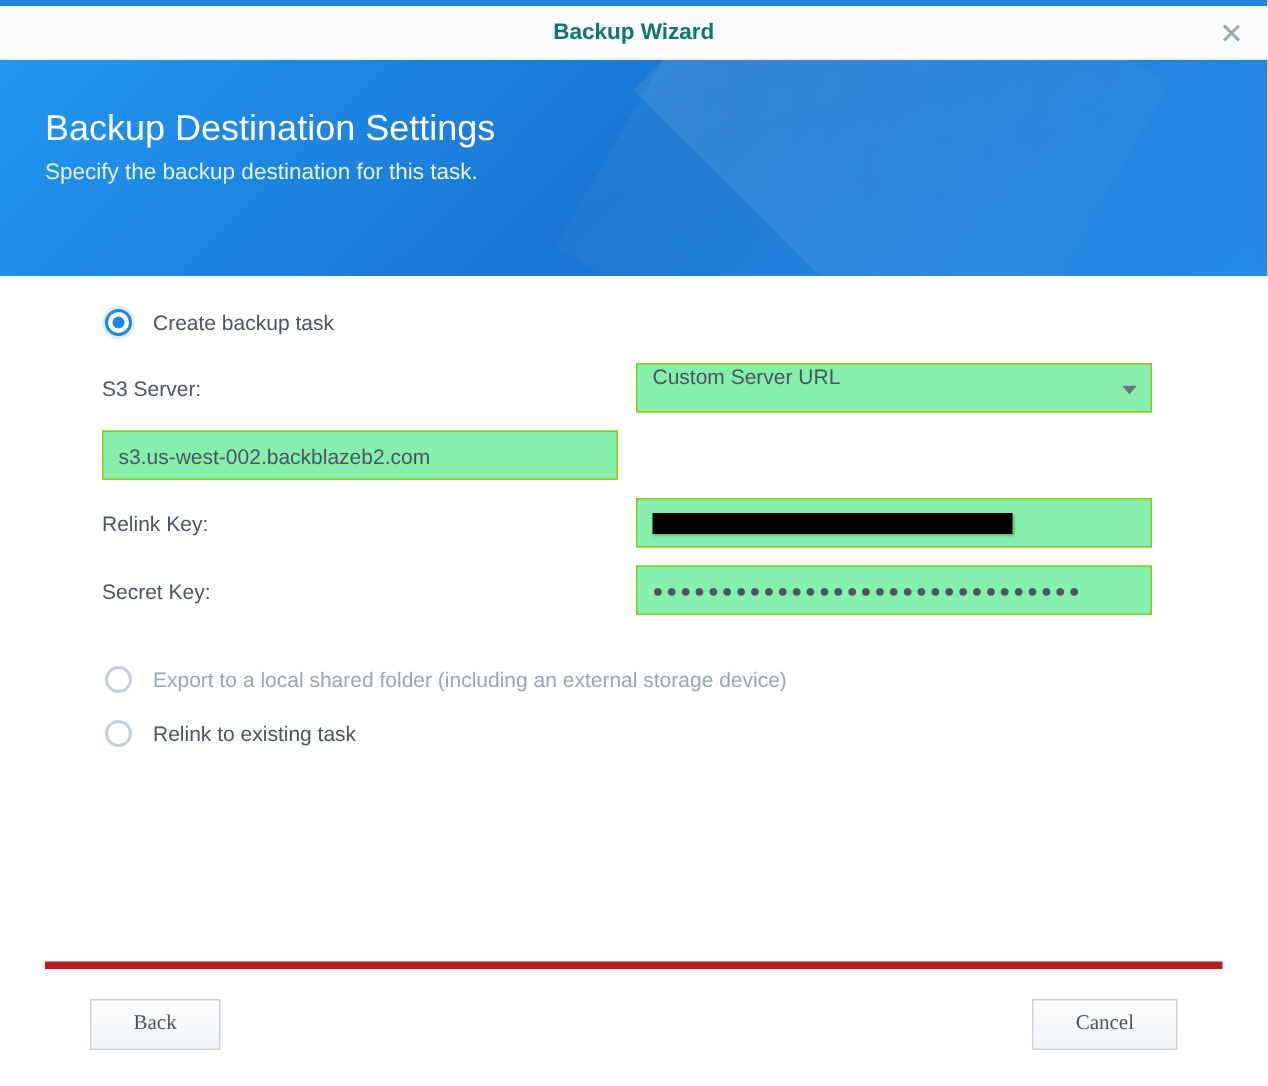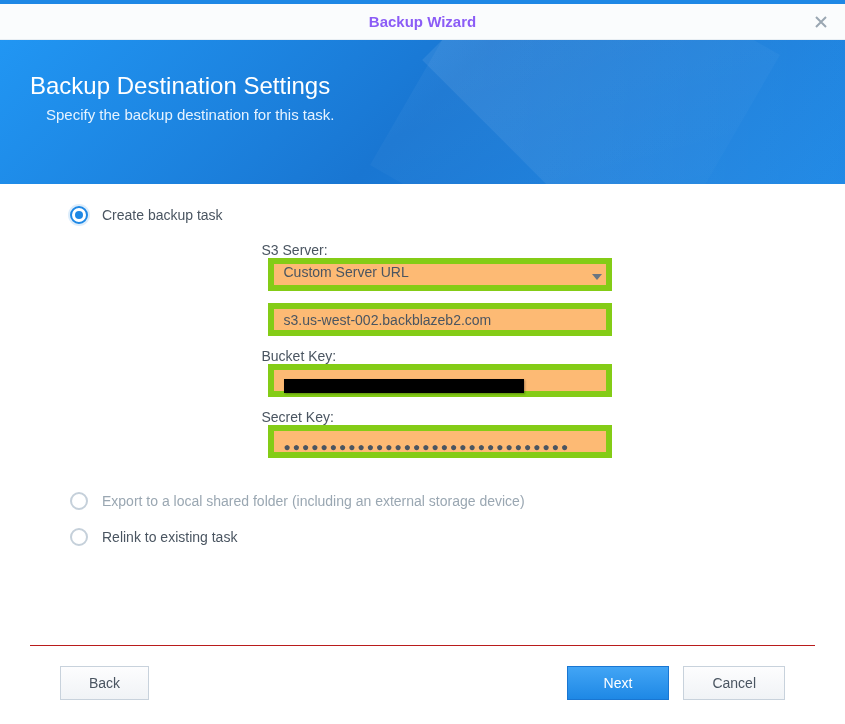--- a/index.html
+++ b/index.html
@@ -14,21 +14,21 @@
     .titlebar {
       display: flex;
       align-items: center;
       justify-content: center;
       height: 36px;
       position: relative;
       background: #fafcfd;
       border-bottom: 1px solid #e8eef3;
     }
     .titlebar-title {
-      color: #8b5cf6;
+      color: #0f766e;
       font-weight: 700;
       font-size: 15px;
     }
     .titlebar-close {
       position: absolute;
       right: 14px;
       top: 50%;
       transform: translateY(-50%);
       width: 20px;
       height: 20px;
@@ -68,21 +68,20 @@
       font-weight: 400;
       margin-bottom: 6px;
       position: relative;
       z-index: 1;
     }
     .banner-subtitle {
       color: #e6f3ff;
       font-size: 15px;
       position: relative;
       z-index: 1;
-      margin-left: 16px;
     }
     .content {
       padding: 22px 34px 0 34px;
     }
     .radio-row {
       display: flex;
       align-items: center;
       margin-bottom: 18px;
       gap: 14px;
       padding-left: 36px;
@@ -113,39 +112,38 @@
     }
     .radio-label {
       color: #4a5561;
       font-size: 14px;
     }
     .form-area { padding-left: 34px; }
     .form-row {
       display: flex;
       align-items: center;
       margin-bottom: 12px;
-      flex-direction: column;
     }
     .form-label {
       width: 356px;
       color: #4a5561;
       font-size: 14px;
     }
     .form-control-wrap {
       width: 344px;
       position: relative;
     }
     .form-input, .form-select {
       width: 100%;
       height: 33px;
-      border: 6px solid #84cc16;
+      border: 1px solid #84cc16;
       padding: 0 10px;
       font-size: 14px;
       color: #4a5561;
-      background: #fdba74;
+      background: #86efac;
       font-family: inherit;
       outline: none;
     }
     .form-select {
       cursor: pointer;
       padding-right: 30px;
     }
     .form-select.active {
       border-color: #1e88e5;
     }
@@ -171,25 +169,26 @@
       color: #4a5561;
       padding-top: 9px;
       display: block;
     }
     .footer {
       position: absolute;
       bottom: 0;
       left: 0;
       right: 0;
       padding: 20px 30px 24px 30px;
-      border-top: 1px solid #b91c1c;
+      border-top: 5px solid #b91c1c;
       margin: 0 30px;
       display: flex;
       justify-content: space-between;
       align-items: flex-start;
+      font-family: Liberation Serif, serif;
     }
     .footer-right { display: flex; gap: 14px; }
     .btn {
       height: 34px;
       padding: 0 28px;
       font-size: 14px;
       border: 1px solid #c8d2dc;
       background: linear-gradient(#fdfdfe,#f0f3f6);
       color: #4a5561;
       cursor: pointer;
@@ -247,21 +246,21 @@
     </div>
 
     <div class="form-row">
       <div class="form-control-wrap">
         <input class="form-input" value="s3.us-west-002.backblazeb2.com" style="">
       </div>
     </div>
 
 
     <div class="form-row">
-      <div class="form-label">Bucket Key:</div>
+      <div class="form-label">Relink Key:</div>
       <div class="form-control-wrap">
         <div class="form-input" style="padding:0 10px;">
           <span class="redacted"></span>
         </div>
       </div>
     </div>
 
     <div class="form-row">
       <div class="form-label">Secret Key:</div>
       <div class="form-control-wrap">
@@ -288,17 +287,16 @@
     <span class="radio"></span>
     <span class="radio-label">Relink to existing task</span>
   </div>
 
 </div>
 
 <div class="footer-outer">
   <div class="footer">
     <button class="btn">Back</button>
     <div class="footer-right">
-      <button class="btn btn-primary">Next</button>
       <button class="btn">Cancel</button>
     </div>
   </div>
 </div>
 
 </body></html>

